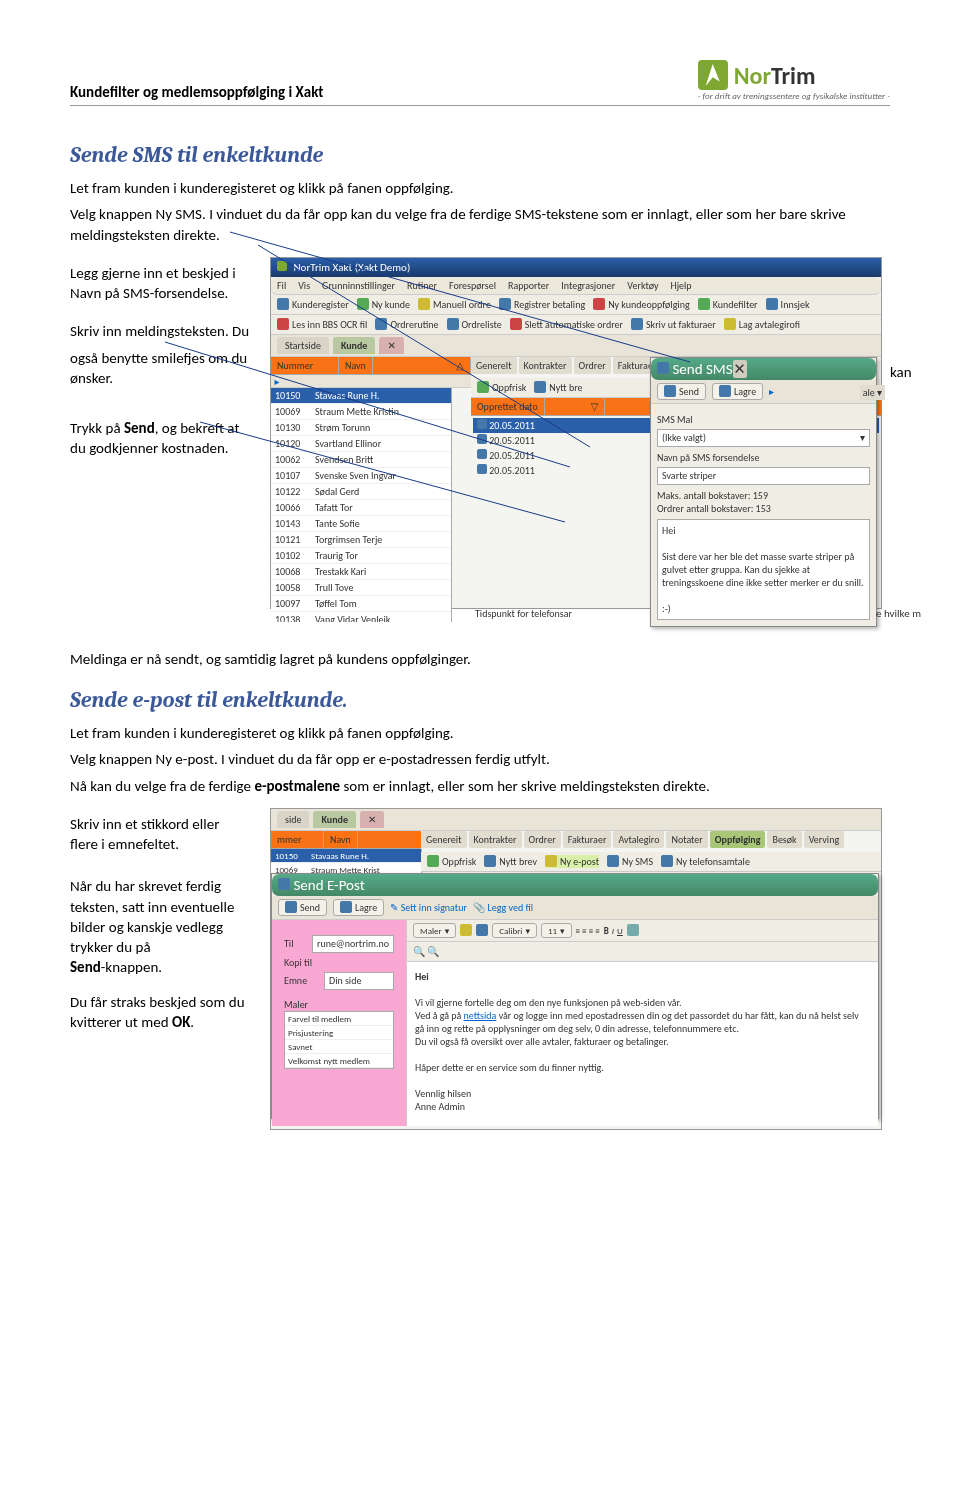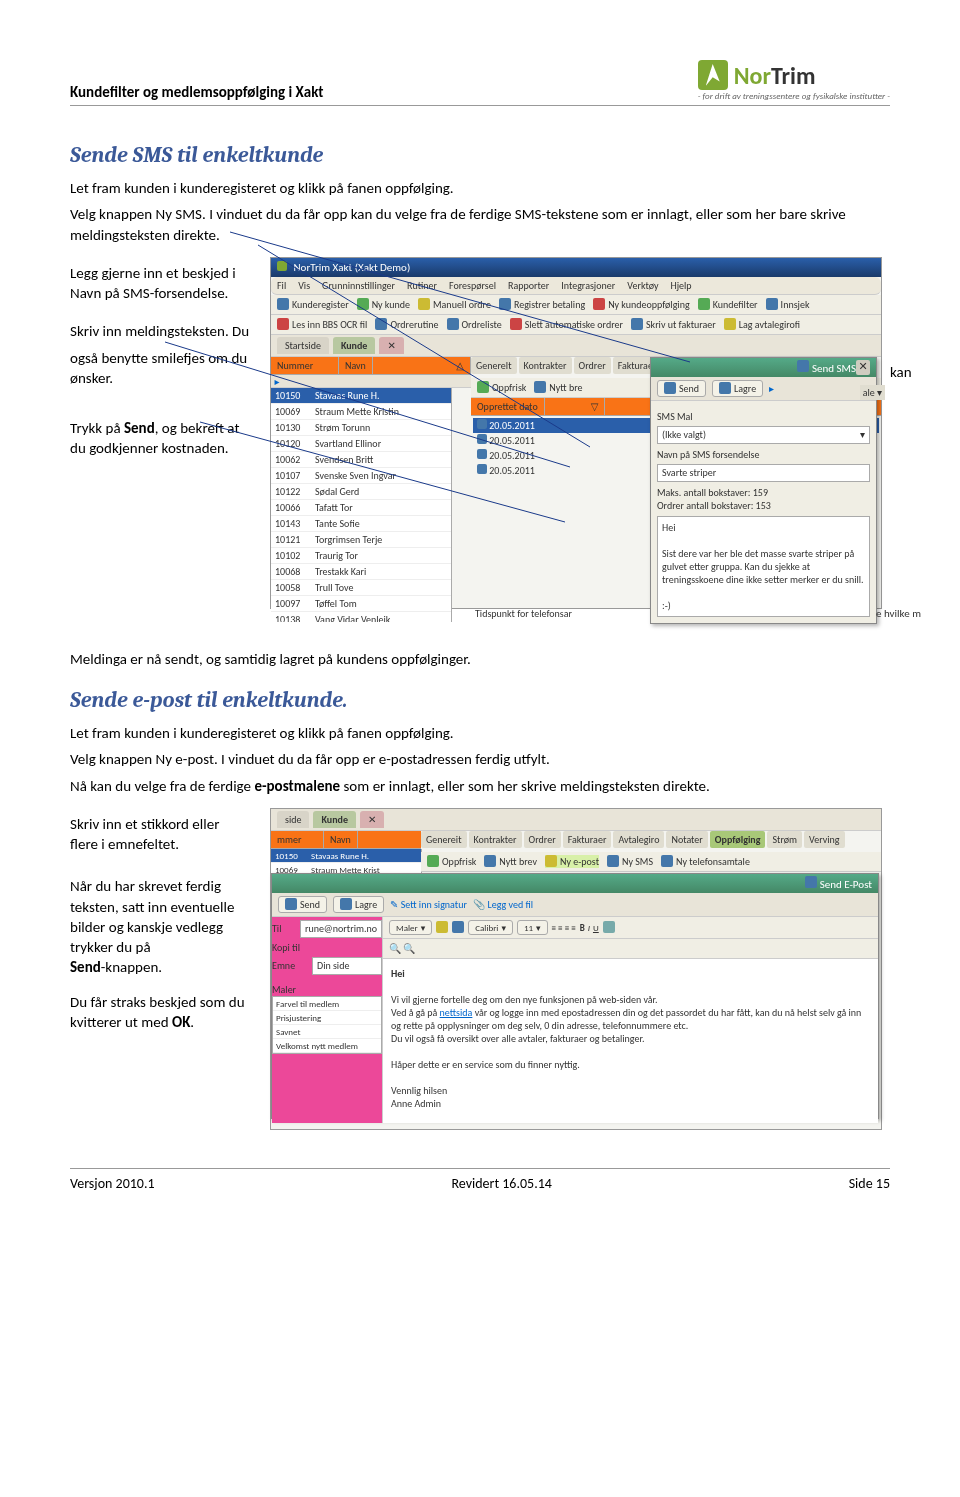--- a/index.html
+++ b/index.html
@@ -37,21 +37,21 @@
   .columns-h { display: flex; background: #f97316; font-size: 10px; border-bottom: 1px solid #aaa; }
   .columns-h span { padding: 2px 6px; border-right: 1px solid #aaa; }
   .leftlist { width: 180px; border-right: 1px solid #aaa; background: #fff; font-size: 10px; }
   .leftlist .row { display: flex; padding: 1px 4px; border-bottom: 1px solid #eee; }
   .leftlist .row.sel { background: #2a5faa; color: #fff; }
   .leftlist .row .num { width: 40px; }
   .right-tabs { display: flex; gap: 2px; font-size: 10px; margin-bottom: 4px; flex-wrap: wrap; }
   .right-tabs span { padding: 2px 5px; background: #e0ddd0; border-radius: 2px; }
   .right-tabs span.active { background: #a8c878; font-weight: bold; }
   .popup { position: absolute; background: #f0eee4; border: 1px solid #888; box-shadow: 2px 2px 4px rgba(0,0,0,0.3); font-size: 10px; }
-  .popup .titlebar { background: linear-gradient(#5a8, #486); color: #fff; padding: 2px 6px; display: flex; justify-content: flex-end; font-size: 11px; }
+  .popup .titlebar { background: linear-gradient(#5a8, #486); color: #fff; padding: 2px 6px; display: flex; justify-content: flex-start; font-size: 15px; border-radius: 7px; }
   .popup .titlebar .closex { background: #d0ccc0; color: #333; width: 14px; text-align: center; border-radius: 2px; cursor: pointer; }
   .popup-body { padding: 6px; }
   .popup-toolbar { display: flex; gap: 6px; padding: 3px 6px; background: #e8e4d8; border-bottom: 1px solid #ccc; align-items: center; }
   .btn { background: #f4f2e8; border: 1px solid #aaa; padding: 1px 6px; border-radius: 3px; display: inline-flex; align-items: center; gap: 3px; }
   .fld { display: flex; align-items: center; gap: 6px; margin: 3px 0; }
   .fld label { width: 130px; }
   .inp { background: #fff; border: 1px solid #aaa; padding: 1px 4px; flex: 1; font-size: 10px; min-height: 14px; }
   .txtarea { background: #fff; border: 1px solid #aaa; padding: 4px; font-size: 10px; min-height: 80px; white-space: pre-wrap; }
   .footer { border-top: 1px solid #999; margin-top: 30px; padding-top: 6px; display: flex; justify-content: space-between; font-size: 14px; }
   .layout1 { position: relative; height: 380px; margin: 12px 0; }
@@ -401,21 +401,21 @@
         </div>
         <div style="flex:1;display:flex;flex-direction:column">
           <div class="right-tabs" id="dtabs2">
               <span>Genereit</span>
               <span>Kontrakter</span>
               <span>Ordrer</span>
               <span>Fakturaer</span>
               <span>Avtalegiro</span>
               <span>Notater</span>
               <span class="active">Oppfølging</span>
-              <span>Strøm</span>
+              <span>Besøk</span>
               <span>Verving</span>
             </div>
           <div class="app-toolbar" id="subtb2">
               <span><span class="ico g"></span>Oppfrisk</span>
               <span><span class="ico b"></span>Nytt brev</span>
               <span style="background: rgb(216, 240, 168);"><span class="ico y"></span>Ny e-post</span>
               <span><span class="ico b"></span>Ny SMS</span>
               <span><span class="ico b"></span>Ny telefonsamtale</span>
             </div>
 
@@ -429,21 +429,21 @@
                   <span>Send</span>
                 </span>
               <span class="btn">
                   <span class="ico b"></span>
                   <span>Lagre</span>
                 </span>
               <span style="color:#06c">✎ <span>Sett inn signatur</span></span>
               <span style="color:#06c">📎 <span>Legg ved fil</span></span>
             </div>
             <div style="display:flex;height:calc(100% - 38px)">
-              <div style="width:110px;padding:0;border-right:1px solid #ccc;background:#ec4899">
+              <div style="width:110px;padding:12px;border-right:1px solid #ccc;background:#f9a8d4">
                 <div class="fld">
                     <label style="width:34px">Til</label>
                     <span class="inp" style="font-size:10px">rune@nortrim.no</span>
                   </div>
                 <div class="fld">
                     <label style="width:34px">Kopi til</label>
                   </div>
                 <div class="fld">
                     <label style="width:34px">Emne</label>
                     <span class="inp">Din side</span>
@@ -485,19 +485,14 @@
                   
                 </div>
               </div>
             </div>
           </div>
         </div>
       </div>
     </div>
   </div>
 
-  <div class="footer">
-    <span>Versjon 2010.1</span>
-    <span>Revidert 16.05.14</span>
-    <span>Side 15</span>
-  </div>
 
 </div>
 
 </body></html>

